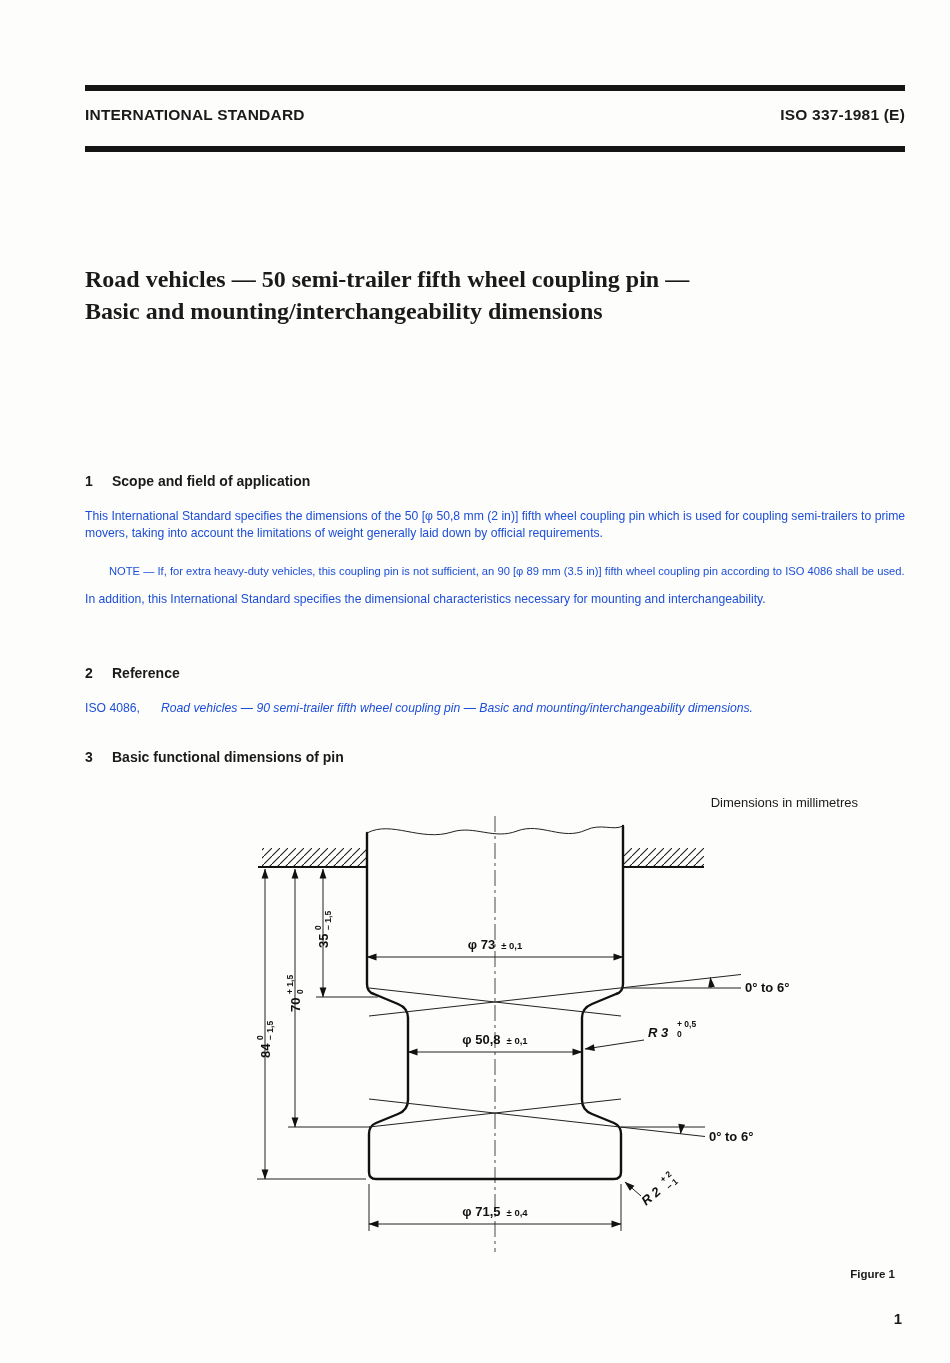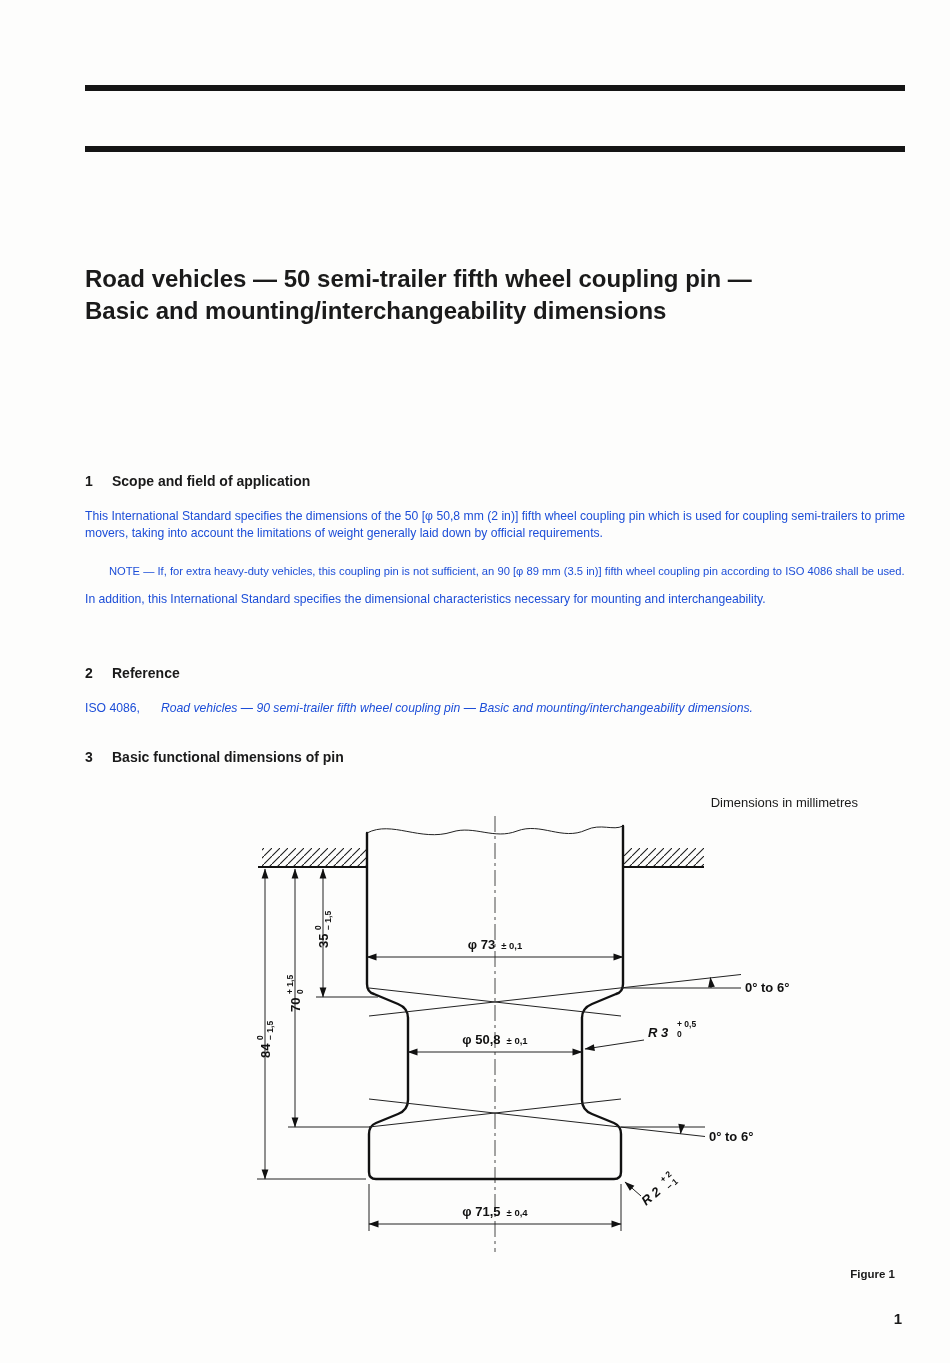--- a/index.html
+++ b/index.html
@@ -4,21 +4,21 @@
 <style>
   * { margin:0; padding:0; box-sizing:border-box; }
   html,body { background:#ffffff; }
   body { font-family:"Liberation Sans", sans-serif; color:#1a1a1a; }
   .page { position:relative; width:950px; height:1363px; background:#fdfdfc; overflow:hidden; }
 
   .rule { position:absolute; left:85px; width:820px; height:6px; background:#151515; }
 
   .header-row { position:absolute; left:85px; top:106px; width:820px; display:flex; justify-content:space-between; font-size:15.5px; font-weight:bold; letter-spacing:.2px; }
 
-  .doc-title { position:absolute; left:85px; top:263px; width:800px; font-size:24px; font-weight:bold; line-height:32px; }
+  .doc-title { position:absolute; left:85px; top:263px; width:800px; font-size:24px; font-weight:bold; line-height:32px;font-family:Liberation Serif, serif; }
   .doc-title .tl { display:block; }
 
   .sec-h { position:absolute; left:85px; font-size:14px; font-weight:bold; }
   .sec-num { display:inline-block; width:27px; }
 
   .body-p { position:absolute; left:85px; width:826px; font-size:12.2px; line-height:16.5px; color:#1d4ed8; }
   .body-p.note { font-size:11.2px; line-height:14.5px;padding-left:24px; }
   .ital { font-style:italic; margin-left:21px; }
 
   .units-note { position:absolute; right:92px; top:795px; font-size:13px; }
@@ -38,20 +38,24 @@
   .fig-caption { position:absolute; left:85px; top:1268px; width:810px; text-align:right; font-size:11.5px; font-weight:bold; }
   .page-num { position:absolute; right:48px; top:1310px; font-size:15px; font-weight:bold; }
 </style>
 </head>
 <body>
 
 <div class="page">
 
   <div class="rule" style="top:85px"></div>
 
+  <div class="header-row">
+    <span>INTERNATIONAL STANDARD</span>
+    <span>ISO 337-1981 (E)</span>
+  </div>
 
   <div class="rule" style="top:146px"></div>
 
   <h1 class="doc-title">
     <span class="tl">Road vehicles — 50 semi-trailer fifth wheel coupling pin —</span>
     <span class="tl">Basic and mounting/interchangeability dimensions</span>
   </h1>
 
   <div class="sec-h" style="top:473px">
     <span class="sec-num">1</span><span>Scope and field of application</span>

